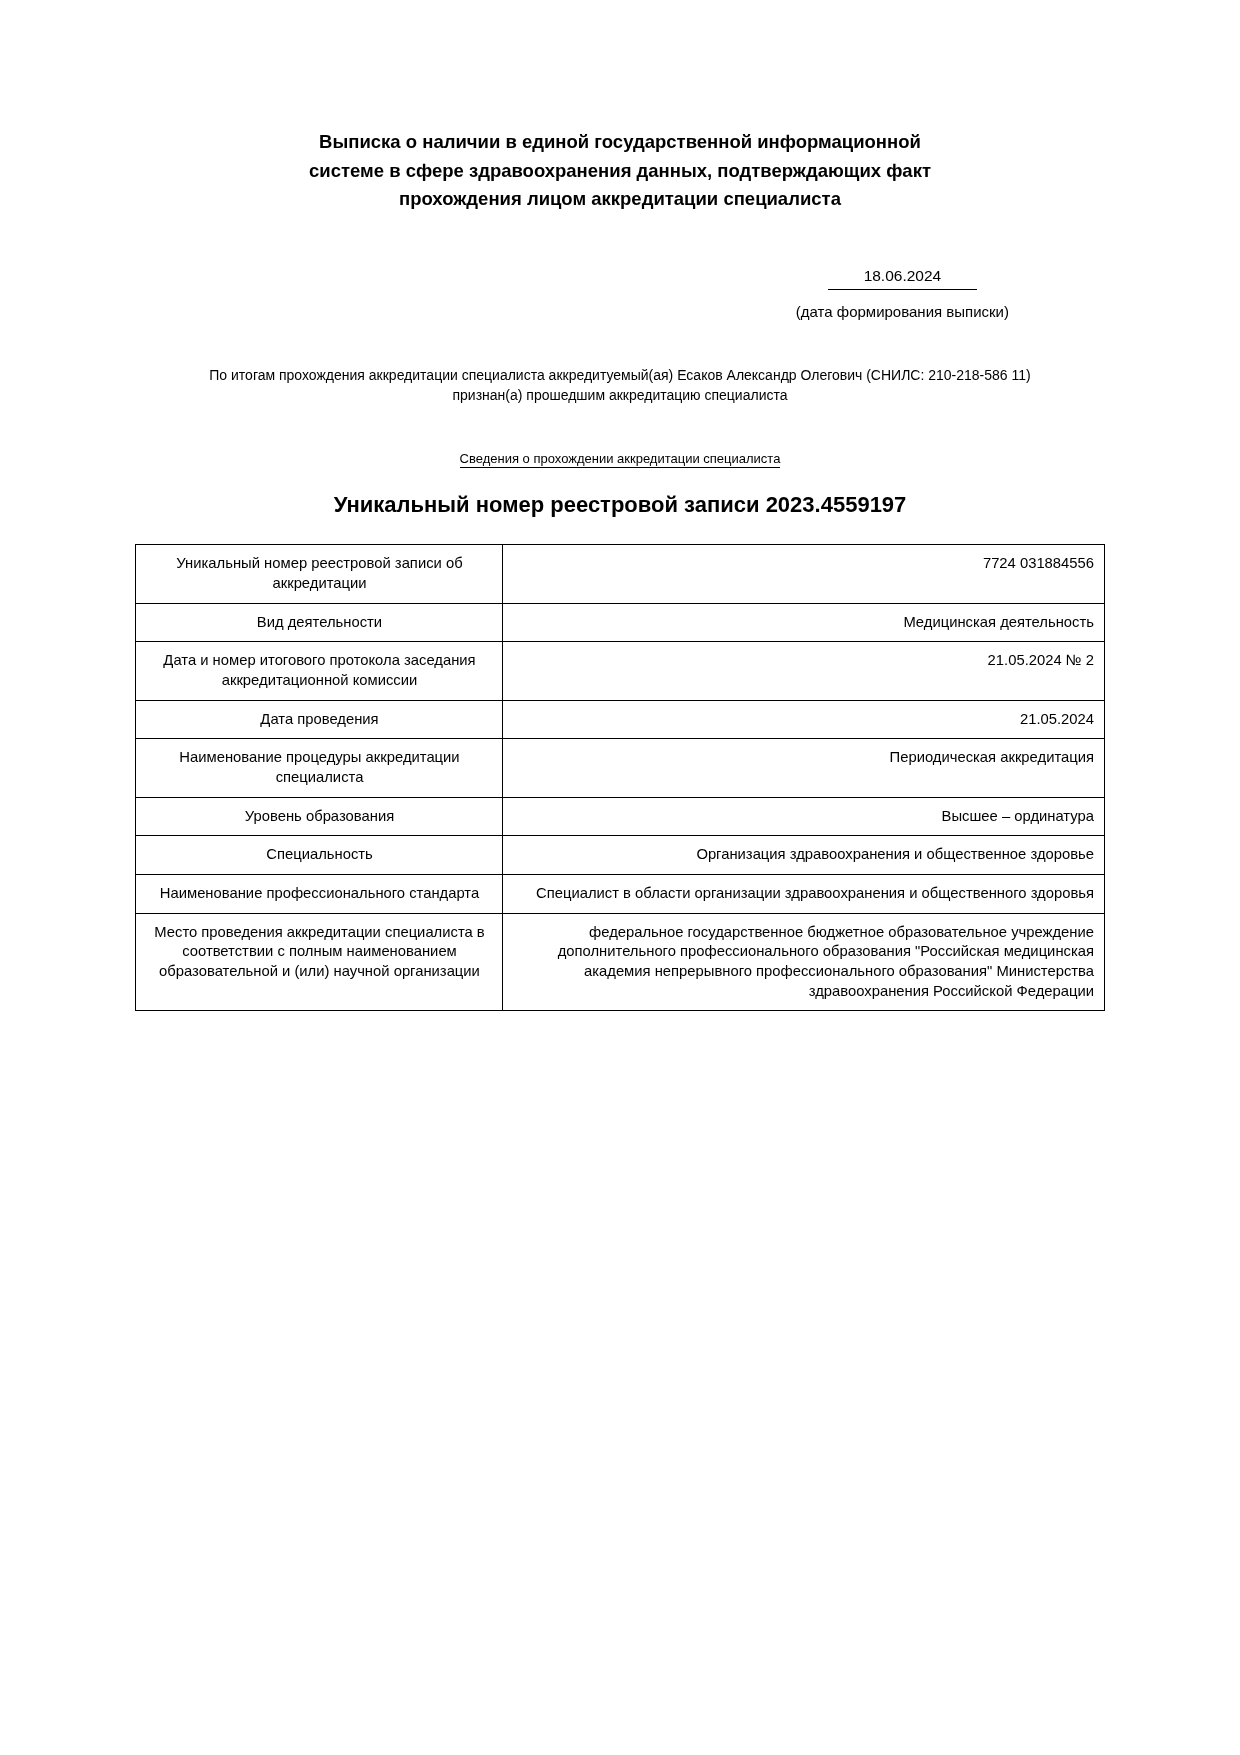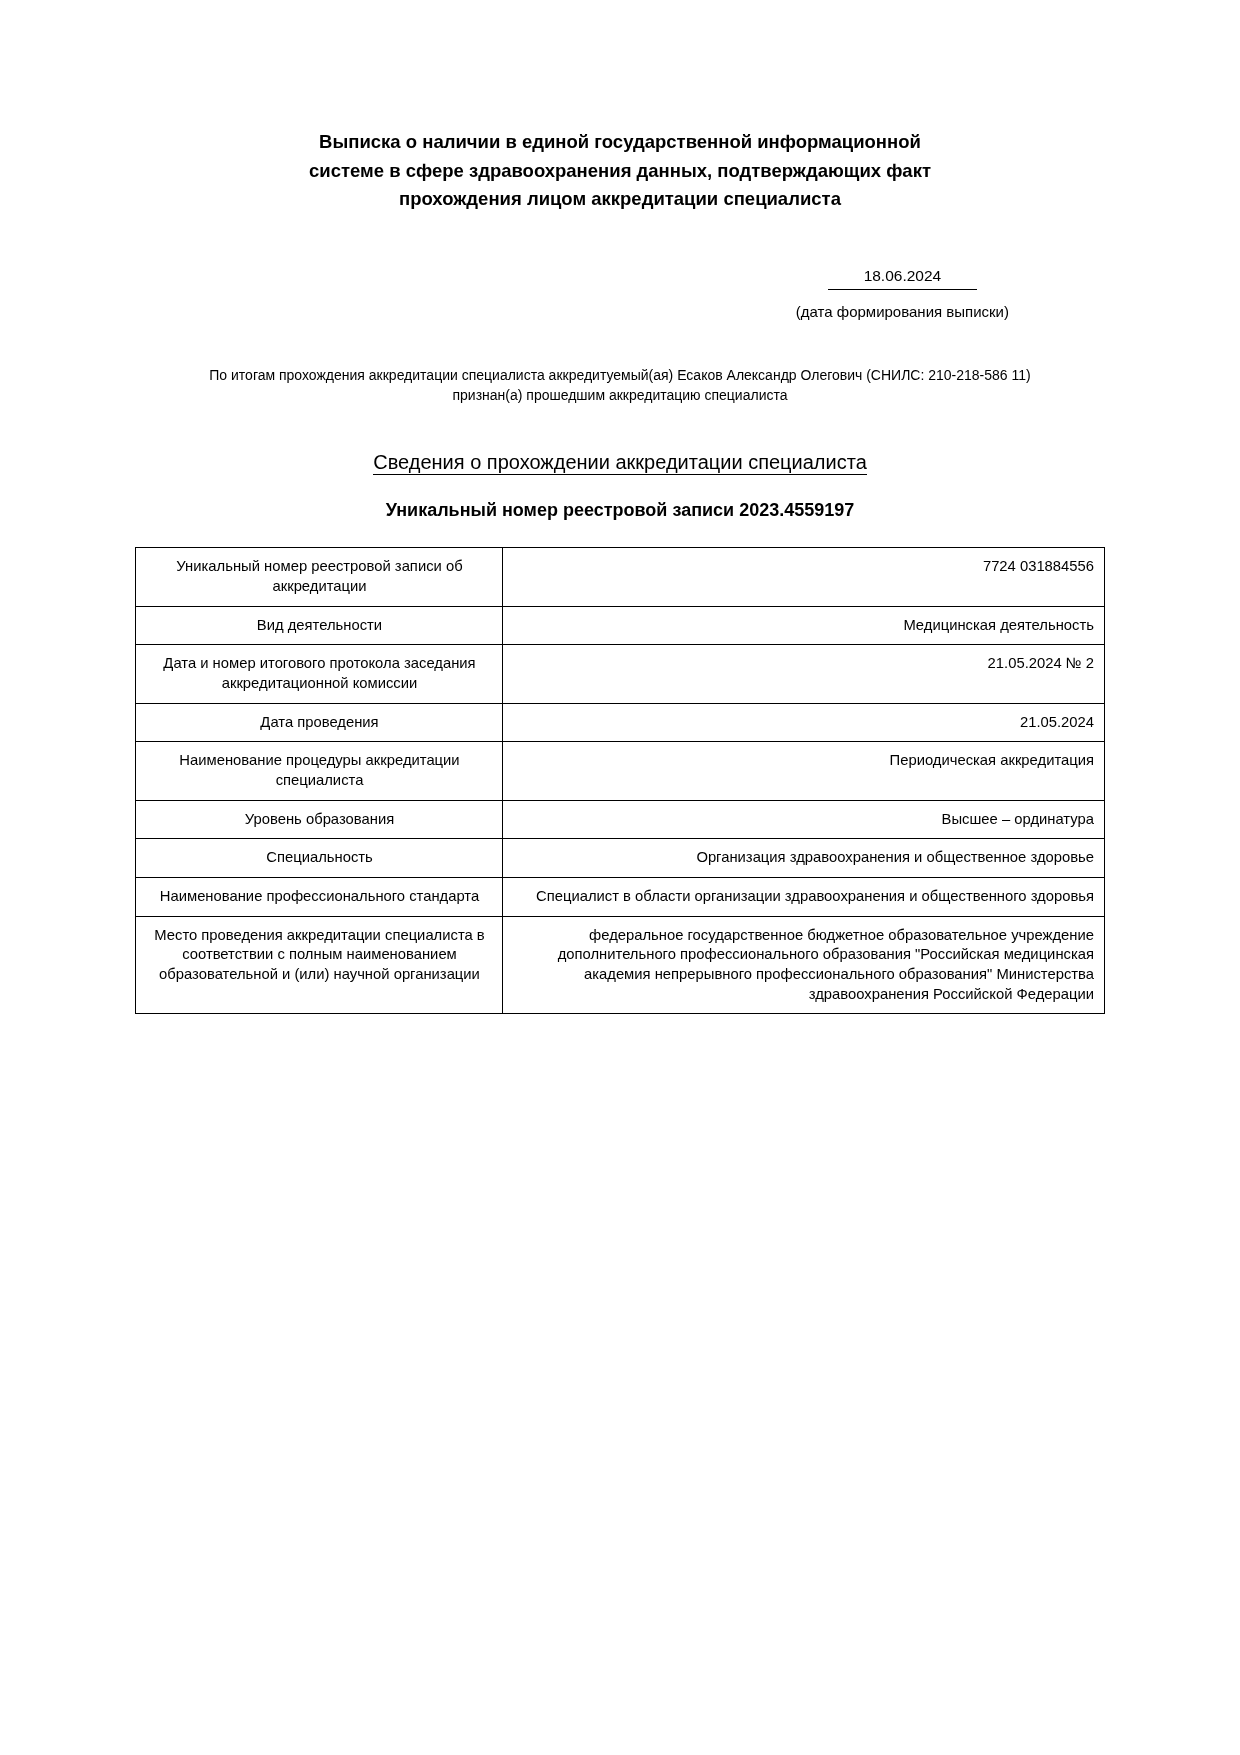--- a/index.html
+++ b/index.html
@@ -57,30 +57,30 @@
   .intro {
     margin-top: 44px;
     text-align: center;
     font-size: 14px;
     line-height: 1.4;
   }
   .intro .l2 { display: block; }
   .section-underline {
     margin-top: 46px;
     text-align: center;
-    font-size: 20px;
+    font-size: 13px;
   }
   .section-underline span {
     border-bottom: 1px solid #000;
     padding-bottom: 1px;
   }
   .record-number {
     margin-top: 26px;
     text-align: center;
-    font-size: 18px;
+    font-size: 22px;
     font-weight: bold;
   }
   table.reg-table {
     margin-top: 26px;
     border-collapse: collapse;
     width: 100%;
     table-layout: fixed;
   }
   table.reg-table td {
     border: 1px solid #000;

